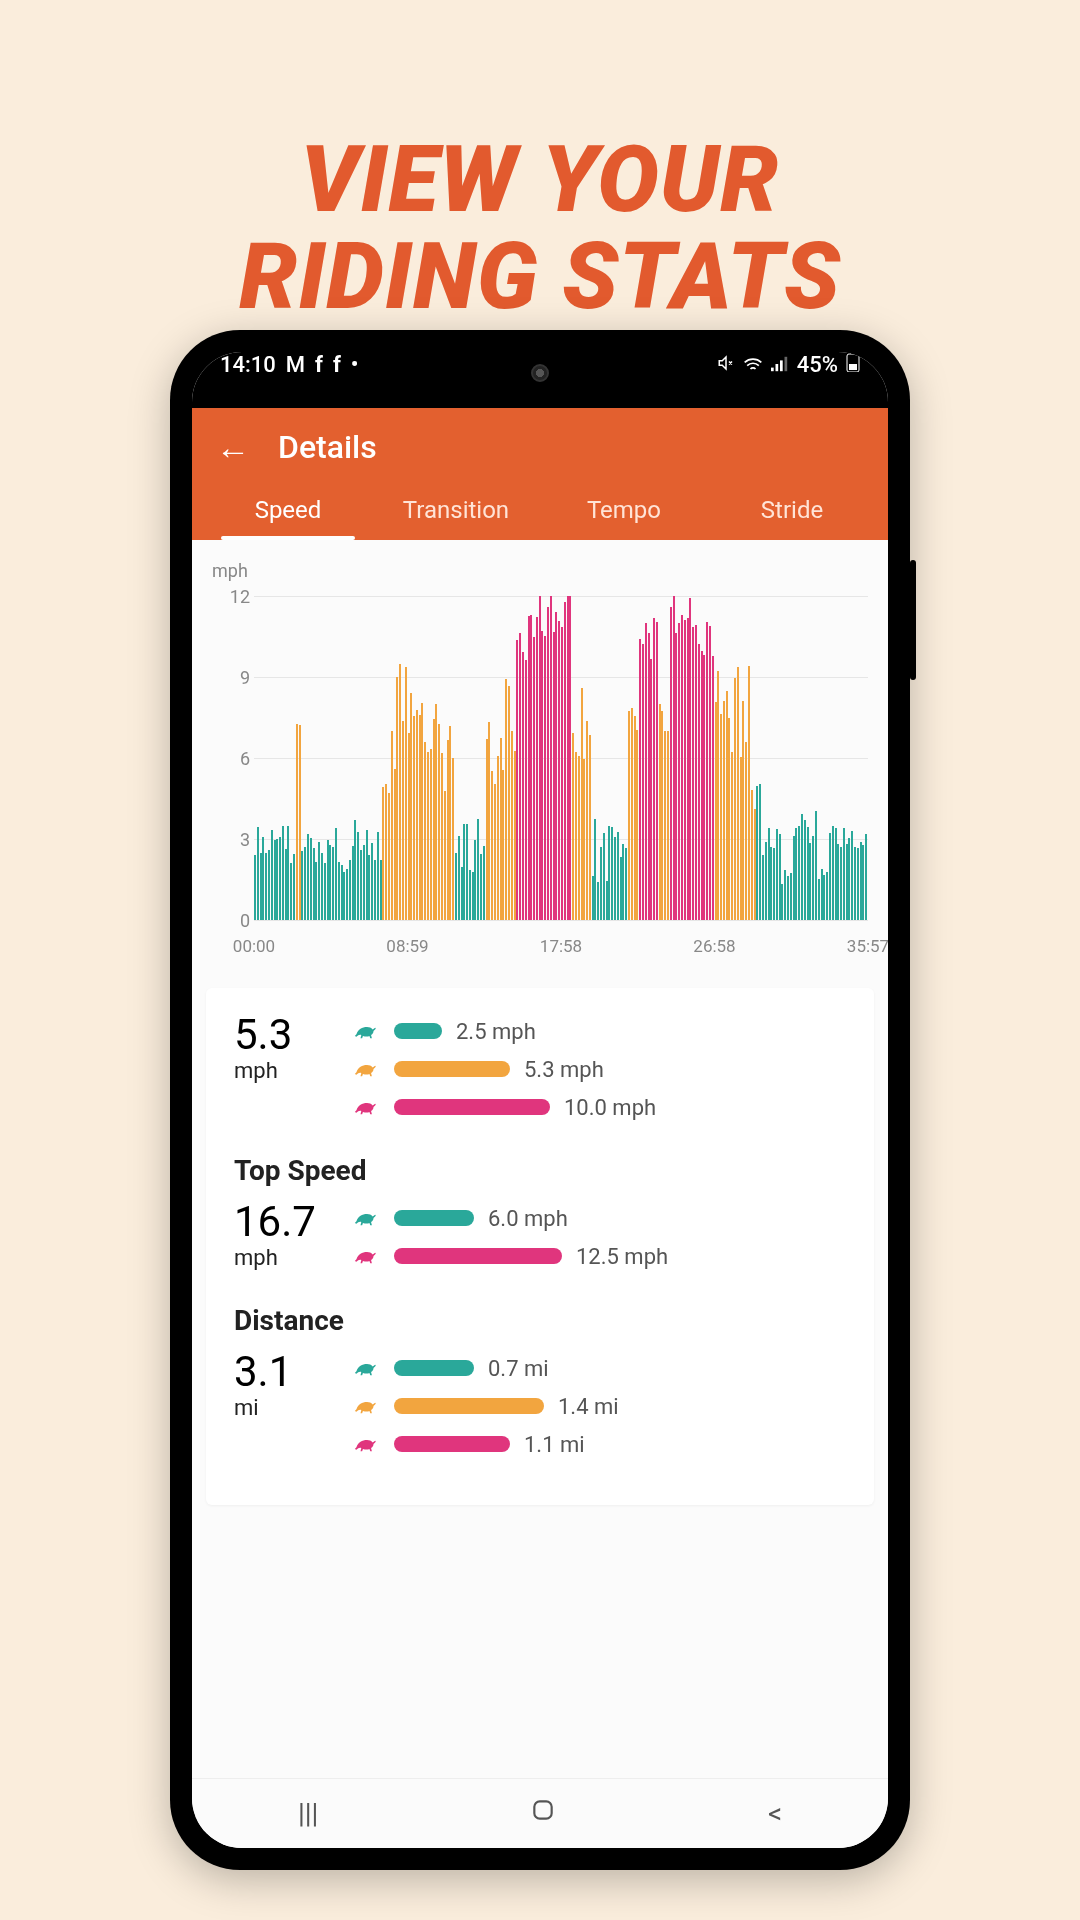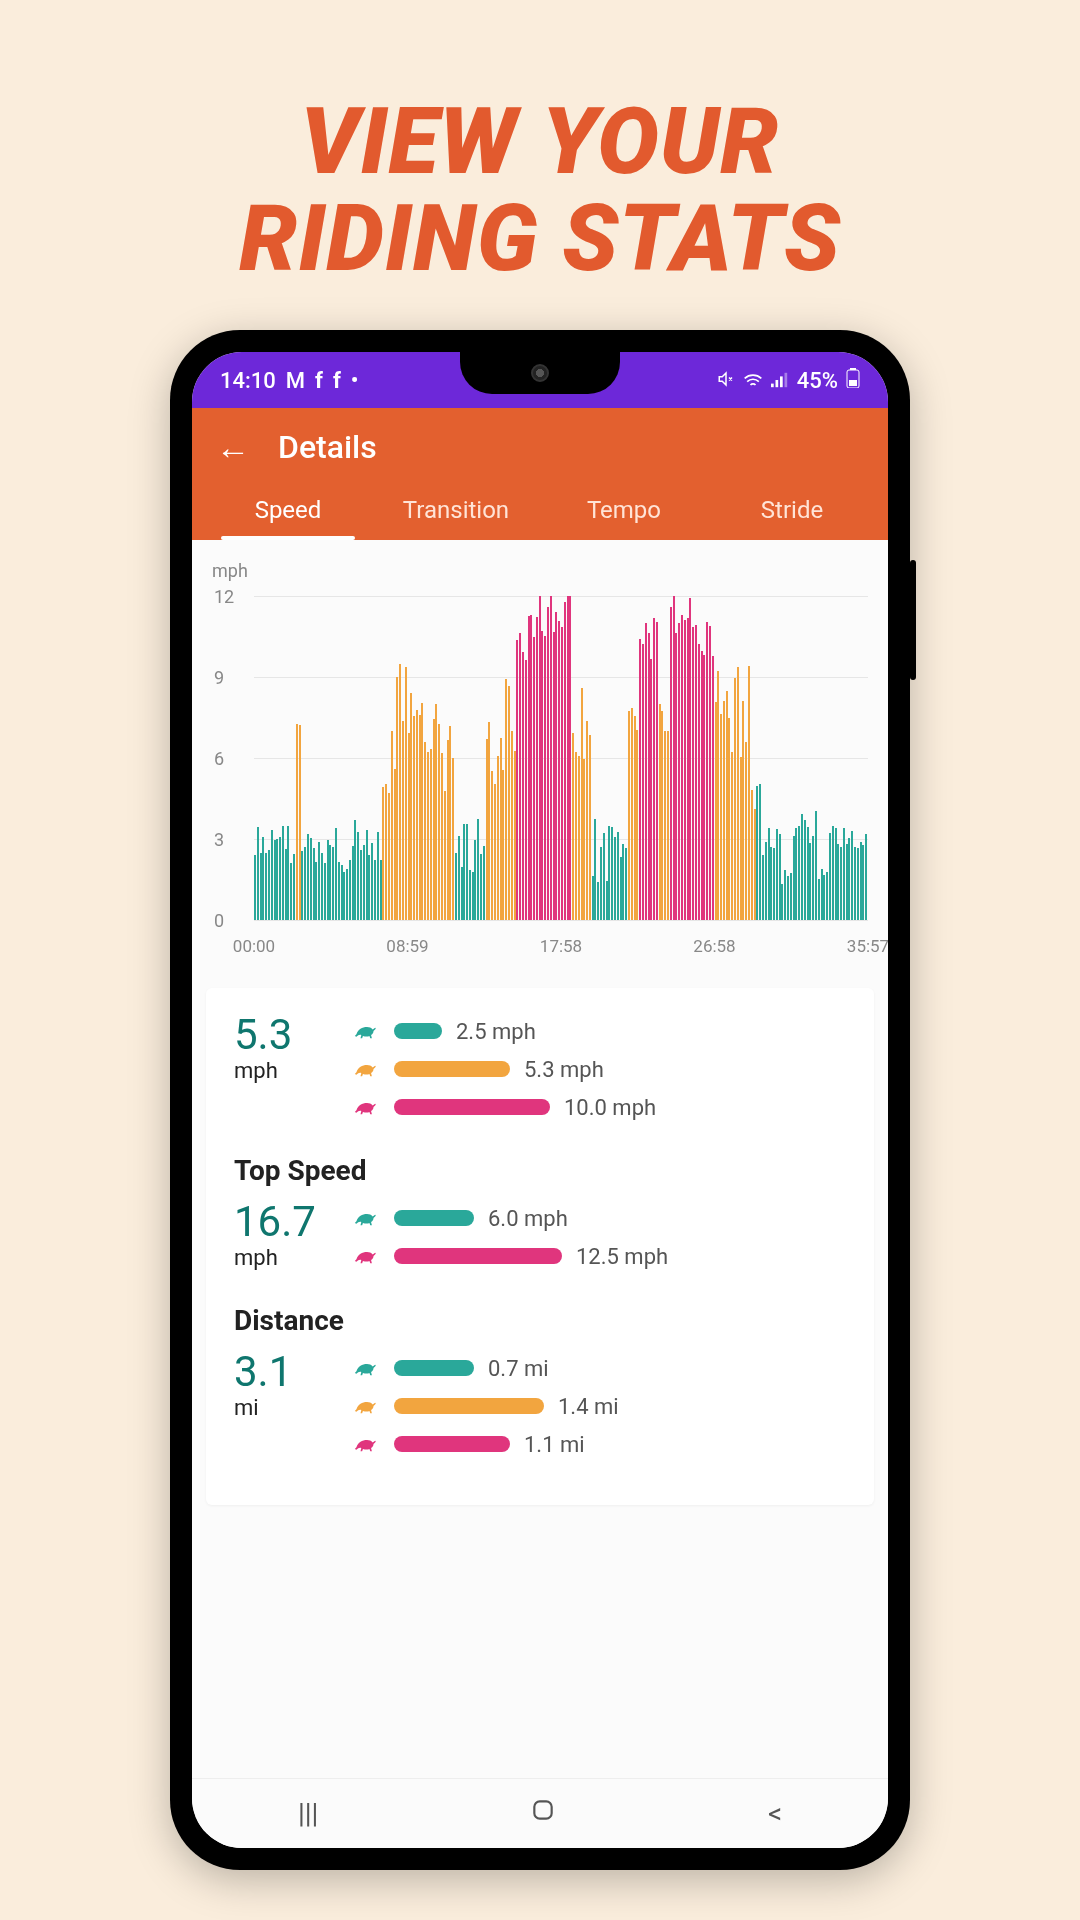--- a/index.html
+++ b/index.html
@@ -13,20 +13,21 @@
   }
   .hero-title {
     text-align: center;
     color: #e25a2e;
     font-weight: 900;
     font-size: 92px;
     line-height: 1.05;
     letter-spacing: 1px;
     padding-top: 94px;
     font-style: italic;
+    margin-top: 38px;
   }
   .phone-frame {
     position: absolute;
     top: 330px;
     left: 50%;
     transform: translateX(-50%);
     width: 740px;
     height: 1540px;
     background: #000;
     border-radius: 70px;
@@ -52,25 +53,25 @@
     border-bottom-right-radius: 32px;
     z-index: 50;
     display:flex;align-items:center;justify-content:center;
   }
   .notch::after{
     content:"";width:14px;height:14px;border-radius:50%;
     background:radial-gradient(circle,#555 0 40%,#222 41% 100%);
     border:2px solid #333;
   }
   .status-bar {
-    background: #6d28d9;
+    background: #000000;
     color: #fff;
     height: 56px;
     display: flex;
-    align-items: center;
+    align-items: flex-start;
     justify-content: space-between;
     padding: 0 28px;
     font-size: 22px;
     font-weight: 500;
   }
   .status-left{display:flex;align-items:center;gap:10px;}
   .status-right{display:flex;align-items:center;gap:8px;}
   .app-header {
     background: #e3602f;
     color: #fff;
@@ -108,32 +109,32 @@
     height: 430px;
     position: relative;
     padding: 20px 16px 10px 20px;
     background:#fbfbfb;
   }
   .ylabel{font-size:18px;color:#888;}
   .chart-canvas{
     position:absolute;left:62px;right:20px;top:56px;bottom:50px;
   }
   .grid-line{position:absolute;left:0;right:0;height:1px;background:#e6e6e6;}
-  .ytick{position:absolute;left:-40px;width:36px;font-size:18px;color:#888;transform:translateY(-50%);}
+  .ytick{position:absolute;left:-40px;width:36px;text-align:right;font-size:18px;color:#888;transform:translateY(-50%);}
   .xtick{position:absolute;bottom:-36px;font-size:17px;color:#888;transform:translateX(-50%);}
   .bar{position:absolute;bottom:0;width:2px;}
   .stats-card{
     background:#fff;margin:18px 14px 0;border-radius:6px;padding:26px 28px 14px;
     box-shadow:0 1px 3px rgba(0,0,0,.05);
   }
   .stat-block{margin-bottom:34px;}
   .stat-title{font-size:28px;font-weight:700;color:#222;margin-bottom:14px;}
   .stat-row{display:flex;align-items:flex-start;}
   .stat-big{width:120px;}
-  .stat-value{font-size:42px;font-weight:400;color:#0f766e;line-height:1;}
+  .stat-value{font-size:42px;font-weight:400;color:#000000;line-height:1;}
   .stat-unit{font-size:22px;color:#222;margin-top:2px;}
   .stat-bars{flex:1;display:flex;flex-direction:column;gap:12px;padding-top:4px;}
   .sbar-row{display:flex;align-items:center;gap:14px;height:26px;}
   .horse-ic{width:26px;height:18px;}
   .sbar{height:16px;border-radius:8px;}
   .sbar-label{font-size:22px;color:#555;}
   .nav-bar{
     height:70px;display:flex;align-items:center;justify-content:space-around;
     background:#fbfbfb;border-top:1px solid #eee;
   }

